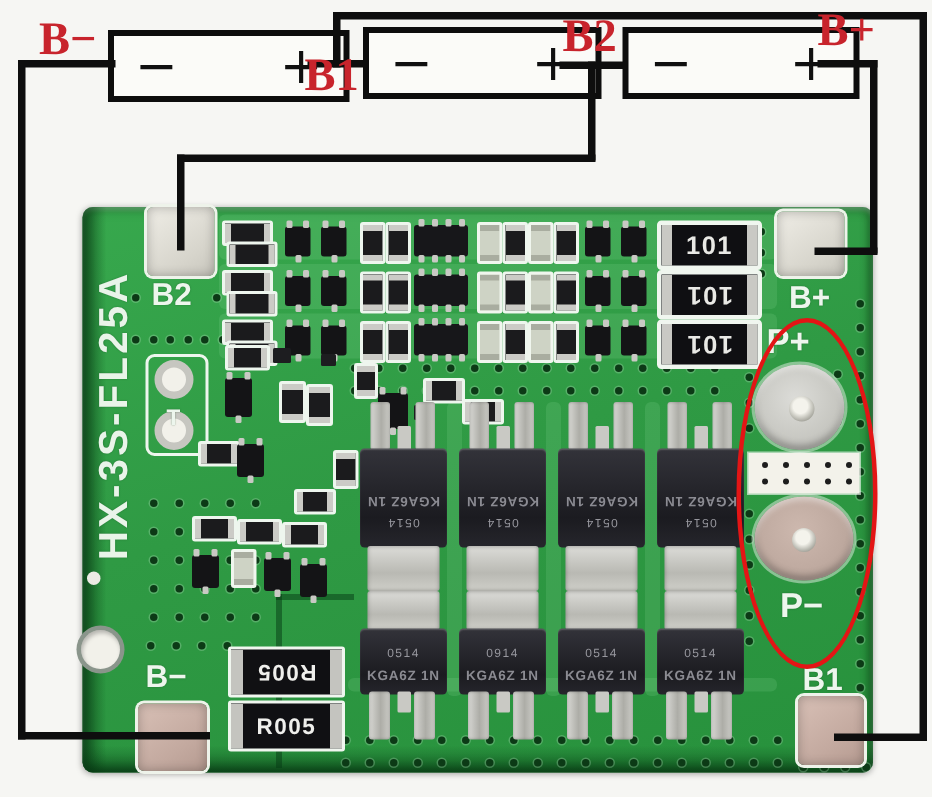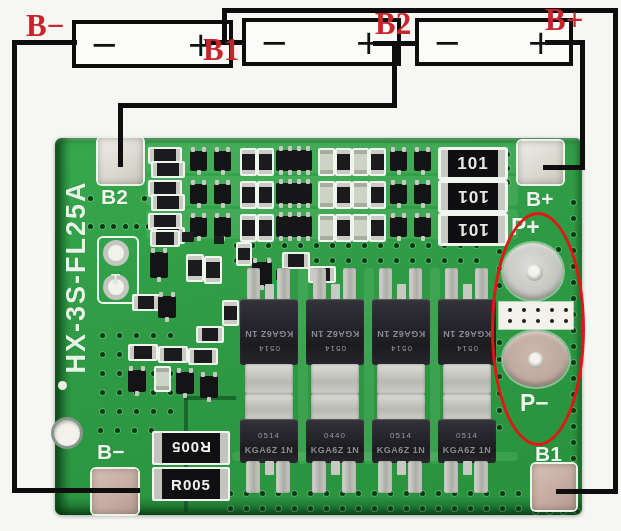--- a/index.html
+++ b/index.html
@@ -503,21 +503,21 @@
           <div class="fettxt fetcode" style="top: 12px;">0514</div>
           <div class="fettxt fetname" style="top: 26px;">KGA6Z 1N</div>
         </div>
       </div>
       <div class="fetlead" style="left: 246px; top: 461px; position: absolute; width: 14px; height: 32px;"></div>
       <div class="fetlead" style="left: 276px; top: 461px; position: absolute; width: 14px; height: 32px;"></div>
       <div class="stub" style="left: 265px; top: 461px; position: absolute; width: 9px; height: 14px;"></div>
       <div class="fettab" style="left: 311px; top: 394px; position: absolute; width: 48px; height: 26px;"></div>
       <div class="fetbody" style="left: 306px; top: 419px; position: absolute; width: 58px; height: 44px;">
         <div style="position: absolute; left: 0px; top: 0px; width: 58px; height: 44px;">
-          <div class="fettxt fetcode" style="top: 12px;">0440</div>
+          <div class="fettxt fetcode" style="top: 12px;">0914</div>
           <div class="fettxt fetname" style="top: 26px;">KGA6Z 1N</div>
         </div>
       </div>
       <div class="fetlead" style="left: 312px; top: 461px; position: absolute; width: 14px; height: 32px;"></div>
       <div class="fetlead" style="left: 342px; top: 461px; position: absolute; width: 14px; height: 32px;"></div>
       <div class="stub" style="left: 331px; top: 461px; position: absolute; width: 9px; height: 14px;"></div>
       <div class="fettab" style="left: 377px; top: 394px; position: absolute; width: 48px; height: 26px;"></div>
       <div class="fetbody" style="left: 372px; top: 419px; position: absolute; width: 58px; height: 44px;">
         <div style="position: absolute; left: 0px; top: 0px; width: 58px; height: 44px;">
           <div class="fettxt fetcode" style="top: 12px;">0514</div>

